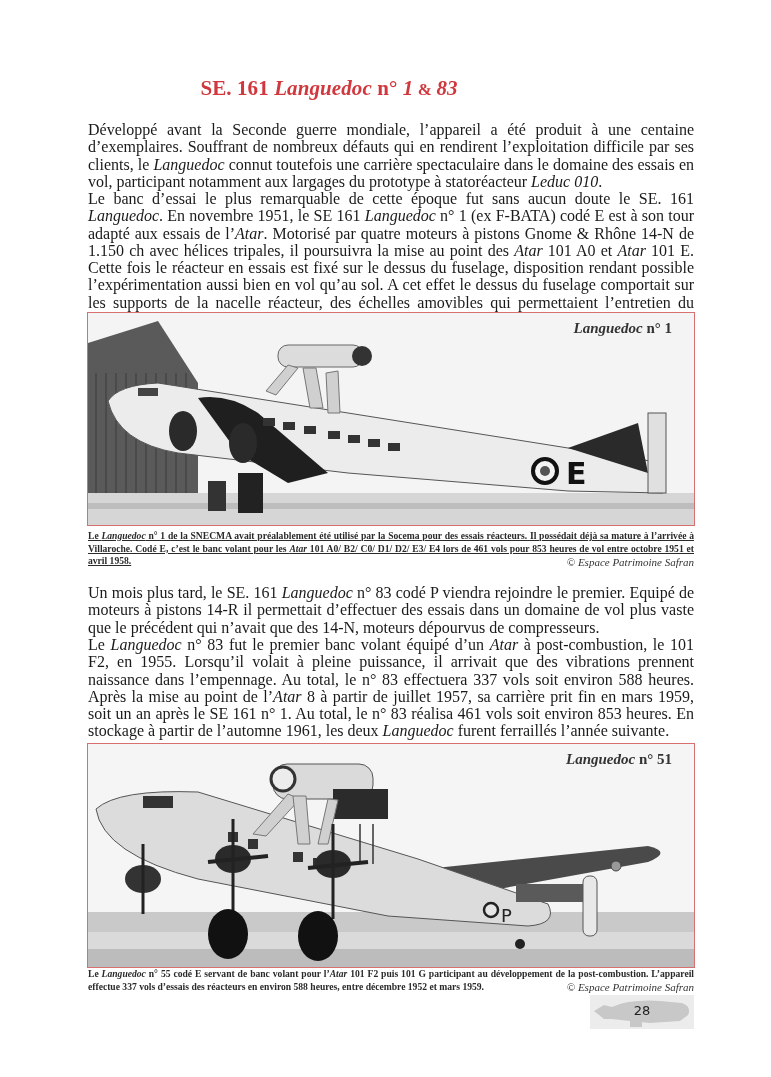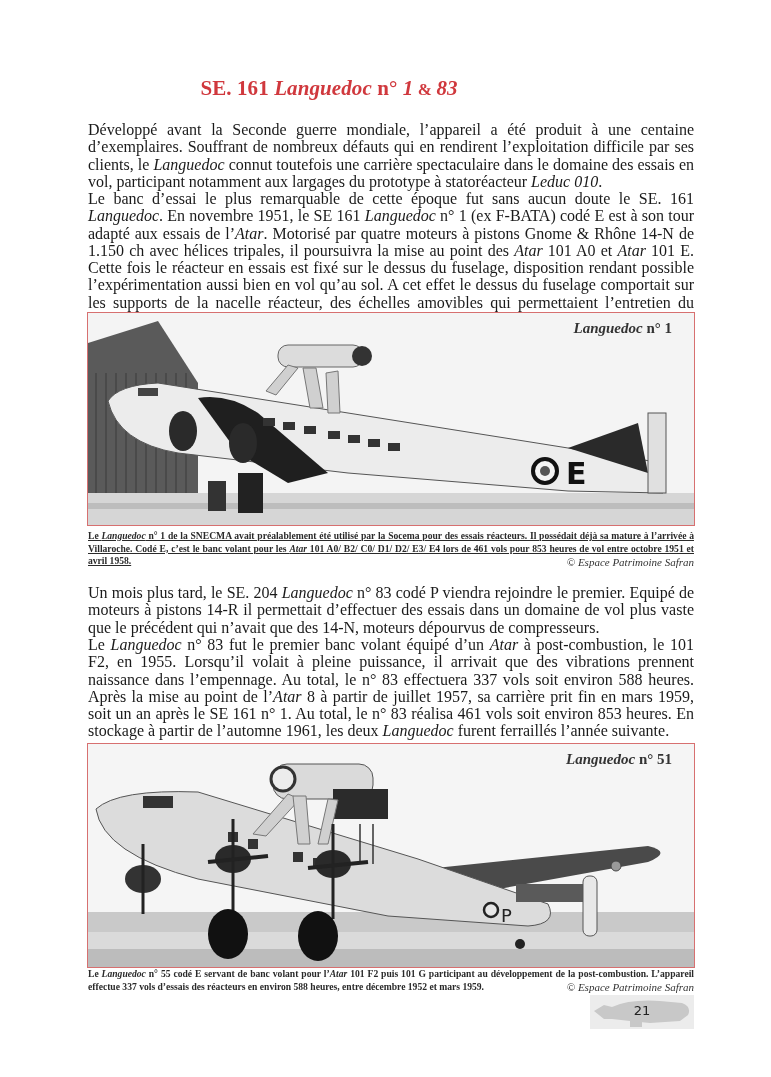--- a/index.html
+++ b/index.html
@@ -104,21 +104,21 @@
 
     <rect x="150" y="160" width="25" height="40" fill="#222"></rect>
     <rect x="120" y="168" width="18" height="30" fill="#333"></rect>
   </svg>
   <div class="photo-label"><i>Languedoc</i><span> n° 1</span></div>
 </div>
 
 <p class="caption" id="cap1"><span>Le </span><i>Languedoc</i><span> n° 1 de la SNECMA avait préalablement été utilisé par la Socema pour des essais réacteurs. Il possédait déjà sa mature à l’arrivée à Villaroche. Codé E, c’est le banc volant pour les </span><i>Atar</i><span> 101 A0/ B2/ C0/ D1/ D2/ E3/ E4 lors de 461 vols pour 853 heures de vol entre octobre 1951 et avril 1958.</span></p>
 <div class="credit" id="credit1">© Espace Patrimoine Safran</div>
 
-<p class="para" id="p3"><span>Un mois plus tard, le SE. 204 </span><i>Languedoc</i><span> n° 83 codé P viendra rejoindre le premier. Equipé de moteurs à pistons 14-R il permettait d’effectuer des essais dans un domaine de vol plus vaste que le précédent qui n’avait que des 14-N, moteurs dépourvus de compresseurs.</span></p>
+<p class="para" id="p3"><span>Un mois plus tard, le SE. 161 </span><i>Languedoc</i><span> n° 83 codé P viendra rejoindre le premier. Equipé de moteurs à pistons 14-R il permettait d’effectuer des essais dans un domaine de vol plus vaste que le précédent qui n’avait que des 14-N, moteurs dépourvus de compresseurs.</span></p>
 
 <p class="para" id="p4"><span>Le </span><i>Languedoc</i><span> n° 83 fut le premier banc volant équipé d’un </span><i>Atar</i><span> à post-combustion, le 101 F2, en 1955. Lorsqu’il volait à pleine puissance, il arrivait que des vibrations prennent naissance dans l’empennage. Au total, le n° 83 effectuera 337 vols soit environ 588 heures. Après la mise au point de l’</span><i>Atar</i><span> 8 à partir de juillet 1957, sa carrière prit fin en mars 1959, soit un an après le SE 161 n° 1. Au total, le n° 83 réalisa 461 vols soit environ 853 heures.  En stockage à partir de l’automne 1961, les deux </span><i>Languedoc</i><span> furent ferraillés l’année suivante.</span></p>
 
 <div class="photo" id="photo2">
   <svg width="606" height="223" viewBox="0 0 606 223">
     <rect x="0" y="0" width="606" height="223" fill="#f5f5f5"></rect>
 
     <rect x="0" y="168" width="606" height="20" fill="#c9c9c9"></rect>
     <rect x="0" y="188" width="606" height="35" fill="#dadada"></rect>
     <rect x="0" y="205" width="606" height="18" fill="#bcbcbc"></rect>
@@ -168,14 +168,14 @@
 </div>
 
 <p class="caption" id="cap2"><span>Le </span><i>Languedoc</i><span> n° 55 codé E servant de banc volant pour l’</span><i>Atar</i><span> 101 F2 puis 101 G participant au développement de la post-combustion. L’appareil effectue 337 vols d’essais des réacteurs en environ 588 heures, entre décembre 1952 et mars 1959.</span></p>
 <div class="credit" id="credit2">© Espace Patrimoine Safran</div>
 
 <div class="page-num">
   <svg width="104" height="34" viewBox="0 0 104 34">
     <path d="M4,16 L14,10 L22,12 Q40,4 70,6 L92,8 Q102,12 98,20 L90,26 L60,28 L40,26 L22,24 L14,24 Z" fill="#c8c8c8"></path>
     <rect x="40" y="26" width="12" height="6" fill="#c8c8c8"></rect>
   </svg>
-  <span>21</span>
+  <span>28</span>
 </div>
 
 </body></html>

